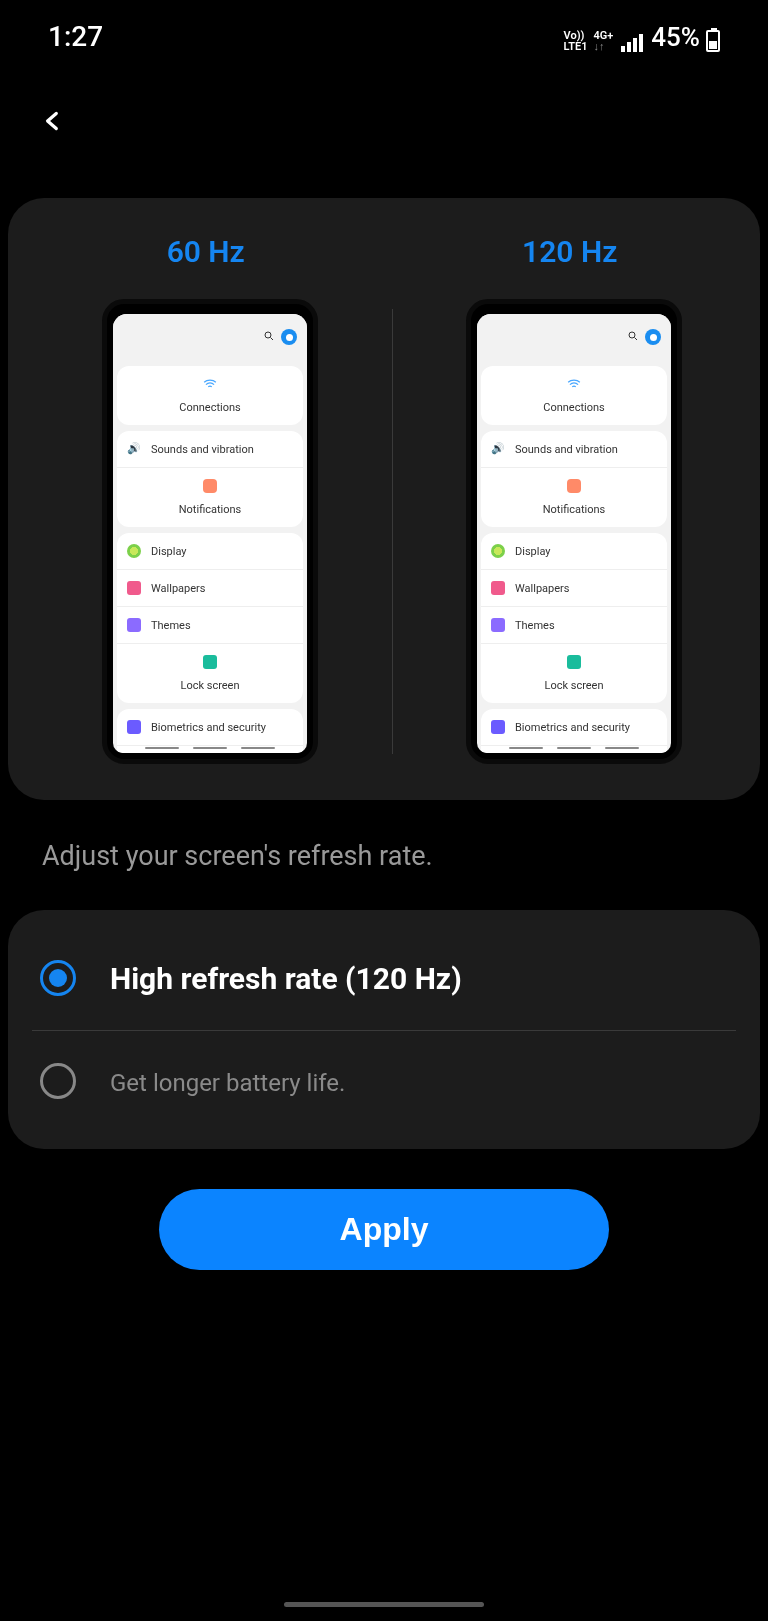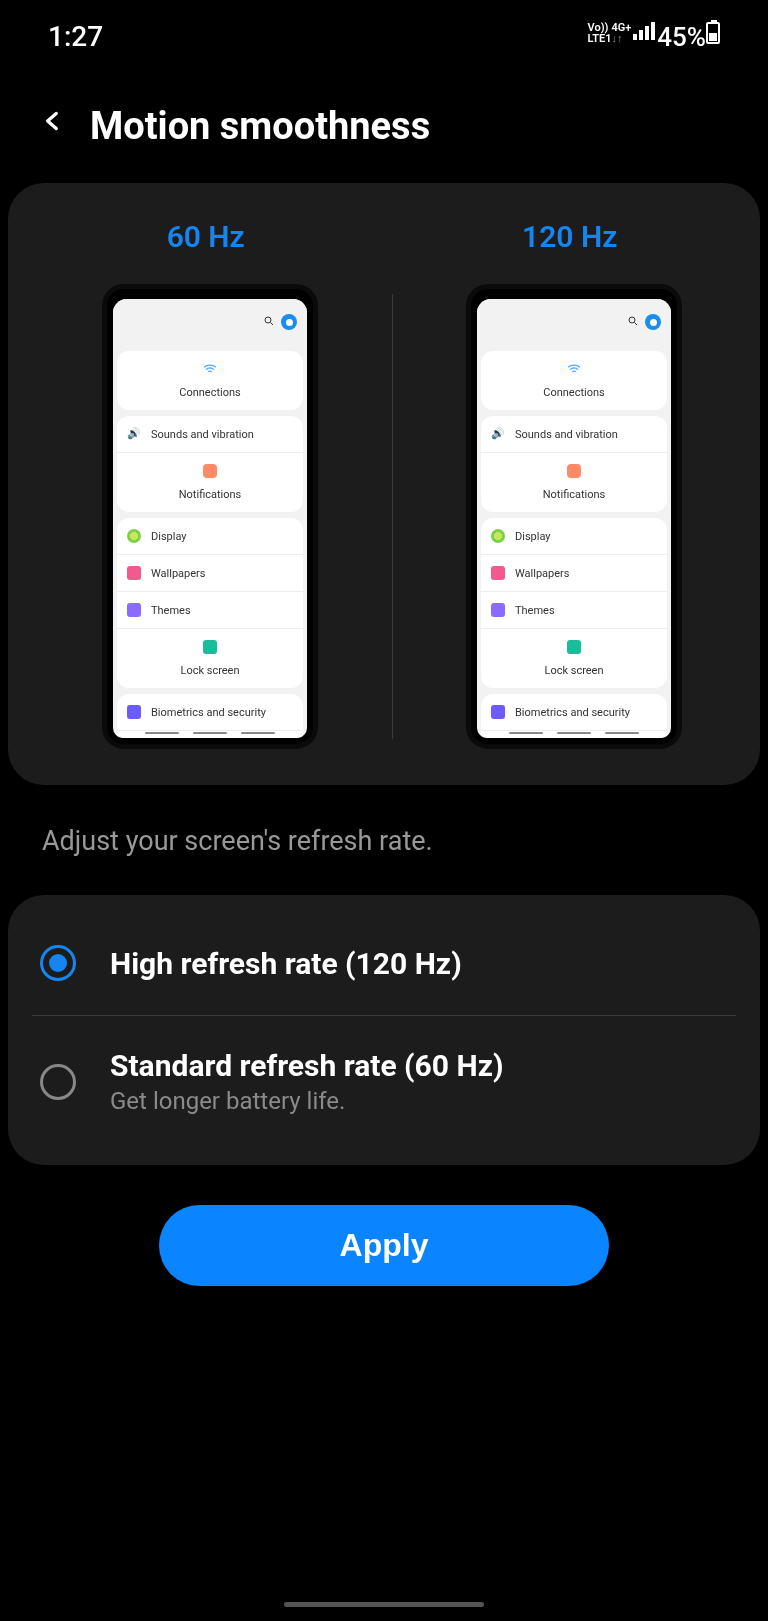--- a/index.html
+++ b/index.html
@@ -12,35 +12,35 @@
     overflow: hidden;
     position: relative;
   }
   .status-bar {
     display: flex;
     justify-content: space-between;
     align-items: center;
     padding: 20px 48px 10px 48px;
   }
   .status-time { font-size: 28px; font-weight: 500; }
-  .status-right { display: flex; align-items: flex-start; }
+  .status-right { display: flex; align-items: flex-end; gap: 6px; }
   .status-small { font-size: 11px; line-height: 11px; font-weight: 600;}
   .battery-pct { font-size: 26px; font-weight: 500; }
   .header {
     display: flex;
     align-items: center;
     gap: 24px;
     padding: 40px 40px 30px 40px;
   }
   .back-arrow { font-size: 36px; font-weight: 300; }
   .page-title { font-size: 38px; font-weight: 700; }
   .preview-panel {
     background: #1c1c1c;
     border-radius: 36px;
-    margin: 5px 8px 0 8px;
+    margin: 20px 8px 0 8px;
     padding: 36px 4px 36px 20px;
   }
   .hz-row {
     display: flex;
     justify-content: space-around;
     margin-bottom: 30px;
   }
   .hz-label {
     color: #1585f0;
     font-size: 30px;
@@ -198,21 +198,20 @@
     <span class="batt-icon"></span>
   </div>
 </div>
 
 <div class="header">
   <div class="back-arrow">
     <svg width="26" height="36" viewBox="0 0 24 24" fill="none">
         <path d="M15 5 L7 12 L15 19" stroke="#fff" stroke-width="3" stroke-linecap="round" stroke-linejoin="round"></path>
       </svg>
   </div>
-  <div class="page-title">Motion smoothness</div>
 </div>
 
 <div class="preview-panel">
   <div class="hz-row">
     <div class="hz-label">60 Hz</div>
     <div class="hz-label">120 Hz</div>
   </div>
   <div class="phones-row">
     <div class="phone-frame">
       <div class="phone-screen">
@@ -355,21 +354,20 @@
 <div class="options-panel">
   <div class="option-row first">
     <div class="radio selected"></div>
     <div class="option-text">
       <div class="opt-title">High refresh rate (120 Hz)</div>
     </div>
   </div>
   <div class="option-row">
     <div class="radio"></div>
     <div class="option-text">
-      <div class="opt-title">Standard refresh rate (60 Hz)</div>
       <div class="opt-sub">Get longer battery life.</div>
     </div>
   </div>
 </div>
 
 <button class="apply-btn">Apply</button>
 
 <div class="home-indicator"></div>
 
 </body></html>

